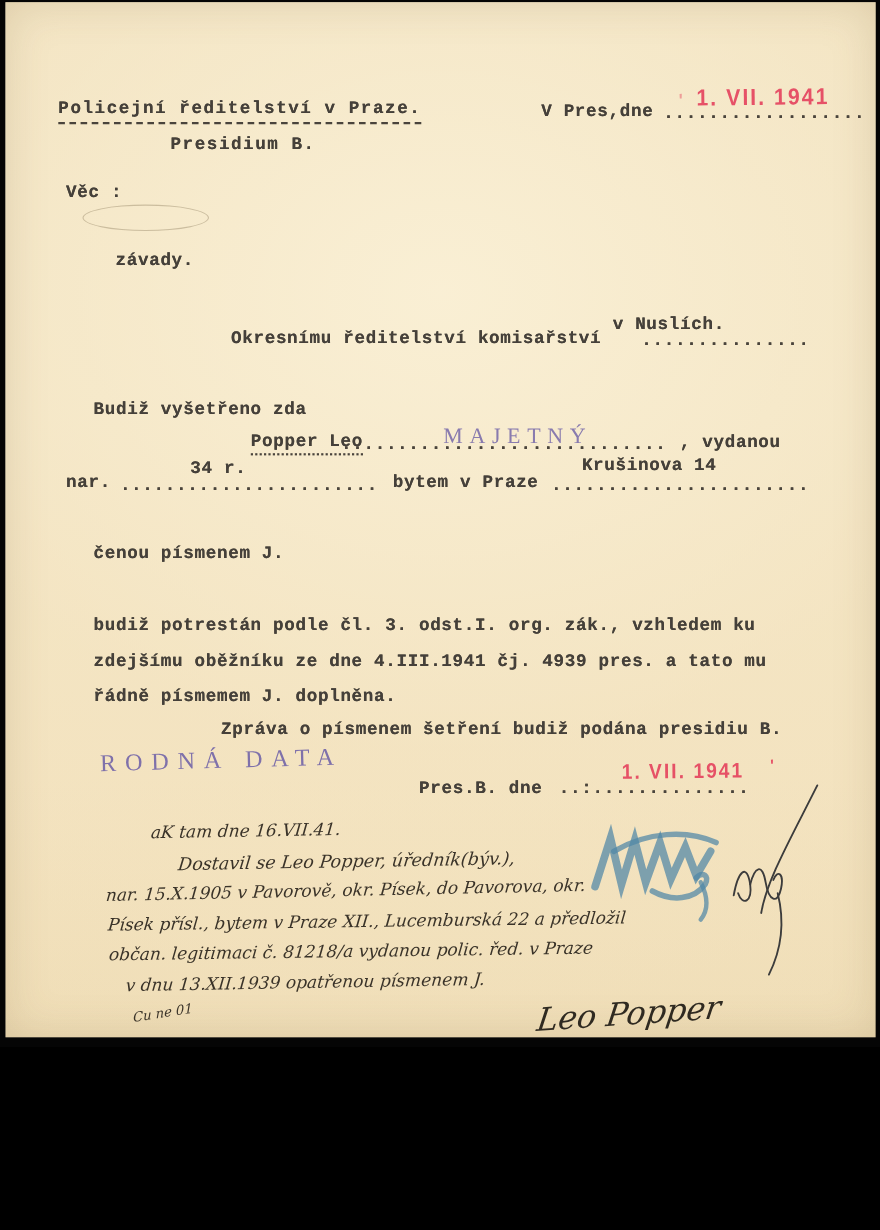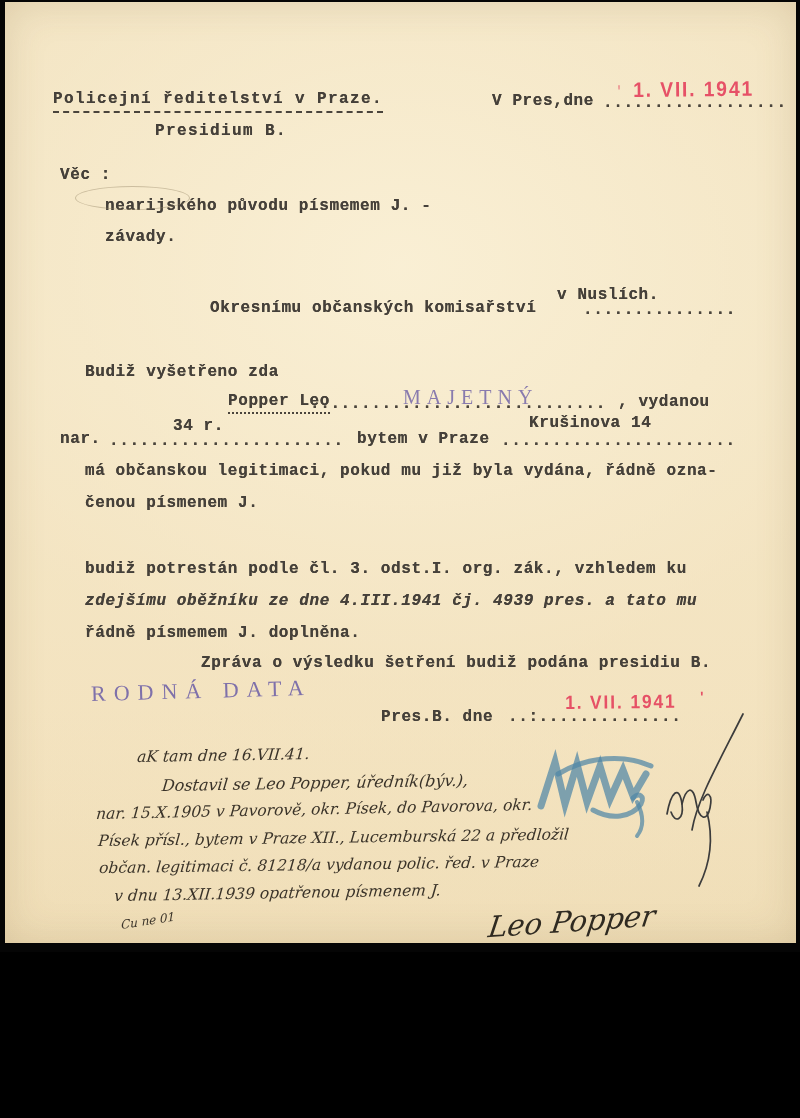--- a/index.html
+++ b/index.html
@@ -74,50 +74,48 @@
 
     <div class="t u-dash" style="left:48px; top:88px; letter-spacing:1.4px;">Policejní ředitelství v Praze.</div>
     <div class="t" style="left:118px; top:120px; letter-spacing:1.4px;margin-left:32px;">Presidium B.</div>
 
     <div class="t" style="left:487px; top:90px;">V Pres,dne</div>
     <div class="t dots" style="left:598px; top:92px;">..................</div>
     <span class="stamp-red stamp-ghost" style="left:612px; top:80px; font-size:17px;">'</span>
     <div class="stamp-red" style="left:628px; top:76px;">1. VII. 1941</div>
 
     <div class="t" style="left:55px; top:164px;">Věc :</div>
-    <div class="t" style="left:100px; top:195px;">nearijského původu písmemem J. -</div>
     <div class="t" style="left:100px; top:226px;">závady.</div>
     <div class="faint" style="left:70px; top:184px; width:115px; height:24px;"></div>
 
-    <div class="t" style="left:205px; top:297px;">Okresnímu občanských komisařství</div>
+    <div class="t" style="left:205px; top:297px;">Okresnímu ředitelství komisařství</div>
     <div class="t dots" style="left:578px; top:299px;">...............</div>
     <div class="t" style="left:552px; top:284px;">v Nuslích.</div>
 
     <div class="t" style="left:80px; top:361px;">Budiž vyšetřeno zda</div>
 
     <div class="t u-dot" style="left:197px; top:390px;margin-left:26px;">Popper Leo</div>
     <div class="t dots" style="left:305px; top:393px;">.............................</div>
     <div class="stamp-purple majetny">MAJETNÝ</div>
     <div class="t" style="left:613px; top:391px;">, vydanou</div>
 
     <div class="t" style="left:55px; top:428px;">nar.</div>
     <div class="t dots" style="left:104px; top:430px;">.......................</div>
     <div class="t" style="left:168px; top:415px;">34 r.</div>
     <div class="t" style="left:352px; top:428px;">bytem v Praze</div>
     <div class="t dots" style="left:496px; top:430px;">.......................</div>
     <div class="t" style="left:524px; top:412px;">Krušinova 14</div>
 
-    <div class="t" style="left:80px; top:460px;">má občanskou legitimaci, pokud mu již byla vydána, řádně ozna-</div>
     <div class="t" style="left:80px; top:492px;">čenou písmenem J.</div>
 
     <div class="t" style="left:80px; top:558px;">budiž potrestán podle čl. 3. odst.I. org. zák., vzhledem ku</div>
-    <div class="t" style="left:80px; top:590px;font-style:italic;">zdejšímu oběžníku ze dne 4.III.1941 čj. 4939 pres. a tato mu</div>
+    <div class="t" style="left:80px; top:590px;">zdejšímu oběžníku ze dne 4.III.1941 čj. 4939 pres. a tato mu</div>
     <div class="t" style="left:80px; top:622px;">řádně písmemem J. doplněna.</div>
 
-    <div class="t" style="left:196px; top:652px;">Zpráva o výsledku šetření budiž podána presidiu B.</div>
+    <div class="t" style="left:196px; top:652px;">Zpráva o písmenem šetření budiž podána presidiu B.</div>
 
     <div class="stamp-purple rodna">RODNÁ DATA</div>
     <div class="t" style="left:376px; top:706px;">Pres.B. dne</div>
     <div class="t dots" style="left:503px; top:706px;">..:..............</div>
     <div class="stamp-red" style="left:560px; top:690px; font-size:19px;">1. VII. 1941</div>
     <span class="stamp-red" style="left:695px; top:686px; font-size:15px;">'</span>
 
     <div class="hw" style="left:133px; top:746px; transform:rotate(-1deg) skewX(-6deg);">aK tam dne 16.VII.41.</div>
     <div class="hw" style="left:158px; top:774px; font-size:16px; transform:rotate(-1deg) skewX(-7deg);">Dostavil se Leo Popper, úředník(býv.),</div>
     <div class="hw" style="left:92px; top:803px; transform:rotate(-1.2deg) skewX(-6deg);">nar. 15.X.1905 v Pavorově, okr. Písek, do Pavorova, okr.</div>

